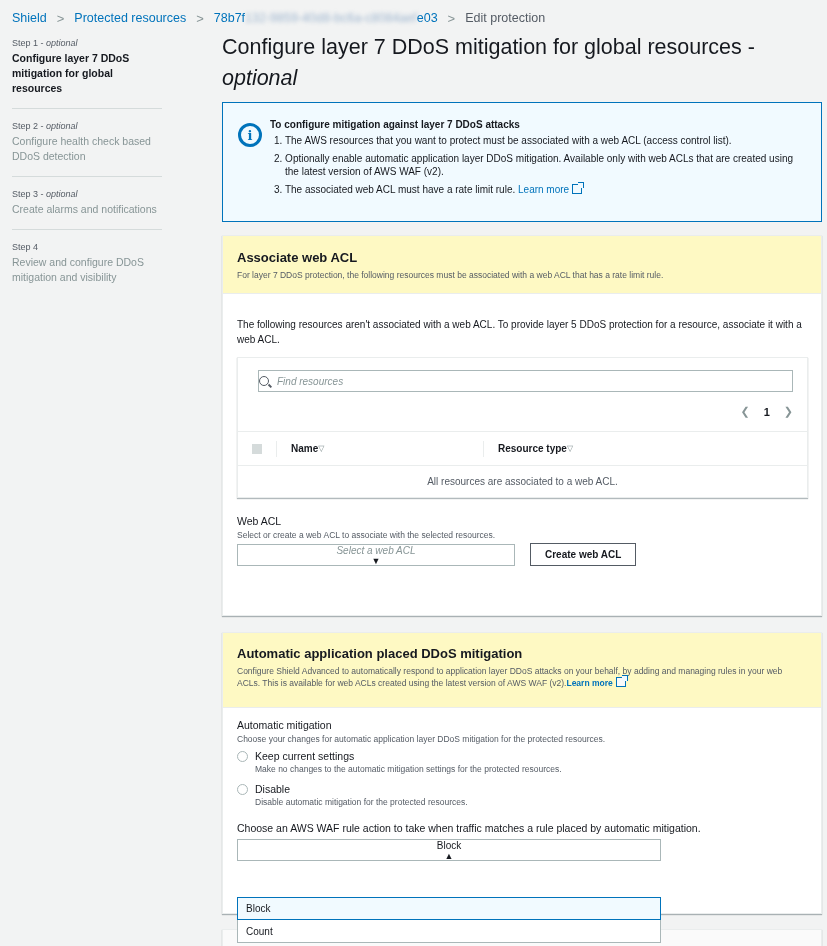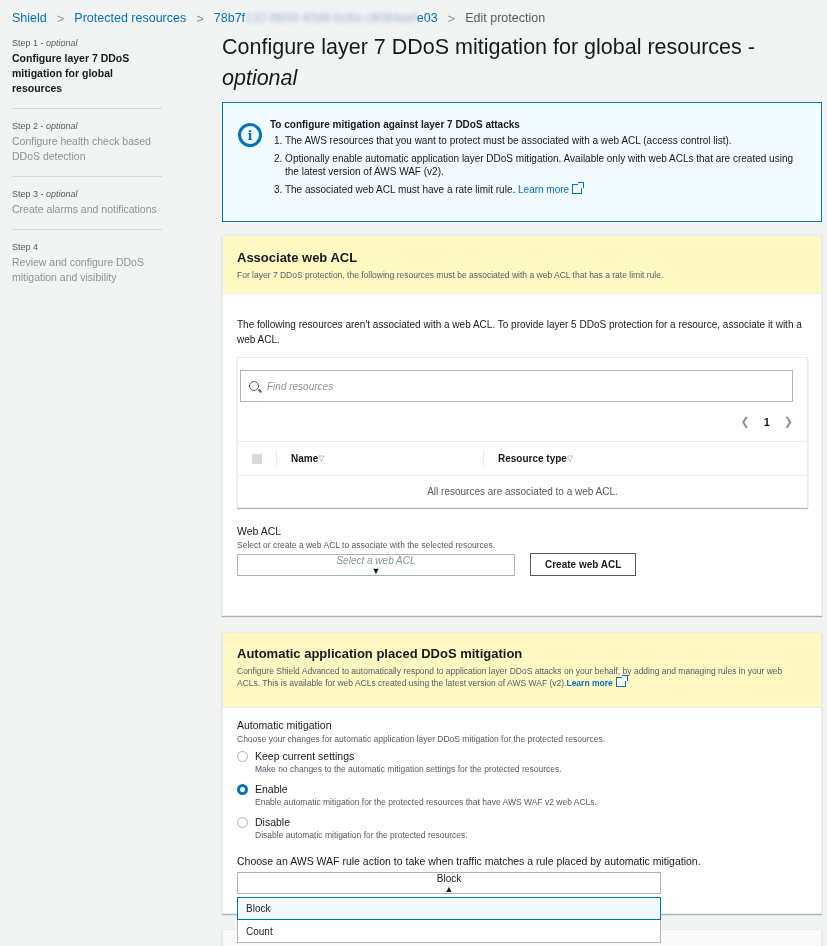--- a/index.html
+++ b/index.html
@@ -37,21 +37,21 @@
   .panel-head { background: #fef9c3; padding: 14px 14px 12px 14px; border-bottom: 1px solid #eaeded; }
   .panel-title { font-size: 13px; font-weight: bold; margin-bottom: 4px; }
   .panel-desc { font-size: 8.5px; color: #545b64; line-height: 12px; }
   .panel-body { padding: 14px; }
 
   .label { font-size: 10.5px; color: #16191f; }
   .desc { font-size: 10px; color: #16191f; line-height: 15px; }
   .sub { font-size: 8.5px; color: #545b64; }
 
   .res-table { margin-top: 10px; border: 1px solid #eaeded; box-shadow: 0 1px 1px rgba(0,28,36,0.3); width: 571px; }
-  .search { margin: 12px 14px 0 2px; height: 32px; border: 1px solid #aab7b8; display: flex; align-items: center; padding-left: 8px; font-size: 10px; color: #879596; font-style: italic; }
+  .search { margin: 12px 14px 0 20px; height: 22px; border: 1px solid #aab7b8; display: flex; align-items: center; font-size: 10px; color: #879596; font-style: italic; }
   .search-icon { width: 10px; height: 10px; border: 1.8px solid #545b64; border-radius: 50%; position: relative; margin-right: 8px; }
   .search-icon::after { content: ""; position: absolute; width: 4px; height: 1.8px; background: #545b64; transform: rotate(45deg); right: -4px; bottom: -2px; }
   .pager { height: 40px; display: flex; justify-content: flex-end; align-items: center; padding-right: 14px; font-size: 11px; border-bottom: 1px solid #eaeded; }
   .pager span { margin-left: 14px; color: #879596; }
   .pager .num { font-weight: bold; color: #16191f; }
   .thead { height: 34px; display: flex; align-items: center; font-size: 10px; font-weight: bold; border-bottom: 1px solid #eaeded; }
   .chk { width: 10px; height: 10px; background: #d5dbdb; margin-left: 14px; margin-right: 14px; }
   .vsep { width: 1px; height: 16px; background: #eaeded; }
   .th { display: flex; justify-content: flex-start; align-items: center; padding: 0 14px; }
   .th .tri { color: #879596; font-size: 8px; font-weight: normal; }
@@ -173,27 +173,20 @@
       <div class="sub" style="margin-top:3px;">Choose your changes for automatic application layer DDoS mitigation for the protected resources.</div>
 
       <div class="radio-row">
         <div class="radio"></div>
         <div>
           <div class="radio-label">Keep current settings</div>
           <div class="radio-desc">Make no changes to the automatic mitigation settings for the protected resources.</div>
         </div>
       </div>
       <div class="radio-row" style="margin-top:9px;">
-        <div class="radio checked"></div>
-        <div>
-          <div class="radio-label">Enable</div>
-          <div class="radio-desc">Enable automatic mitigation for the protected resources that have AWS WAF v2 web ACLs.</div>
-        </div>
-      </div>
-      <div class="radio-row" style="margin-top:9px;">
         <div class="radio"></div>
         <div>
           <div class="radio-label">Disable</div>
           <div class="radio-desc">Disable automatic mitigation for the protected resources.</div>
         </div>
       </div>
 
       <div class="desc" style="margin-top:14px; font-size:10.5px;">Choose an AWS WAF rule action to take when traffic matches a rule placed by automatic mitigation.</div>
       <div class="select" style="width:424px; margin-top:3px;">
         <span>Block</span>

